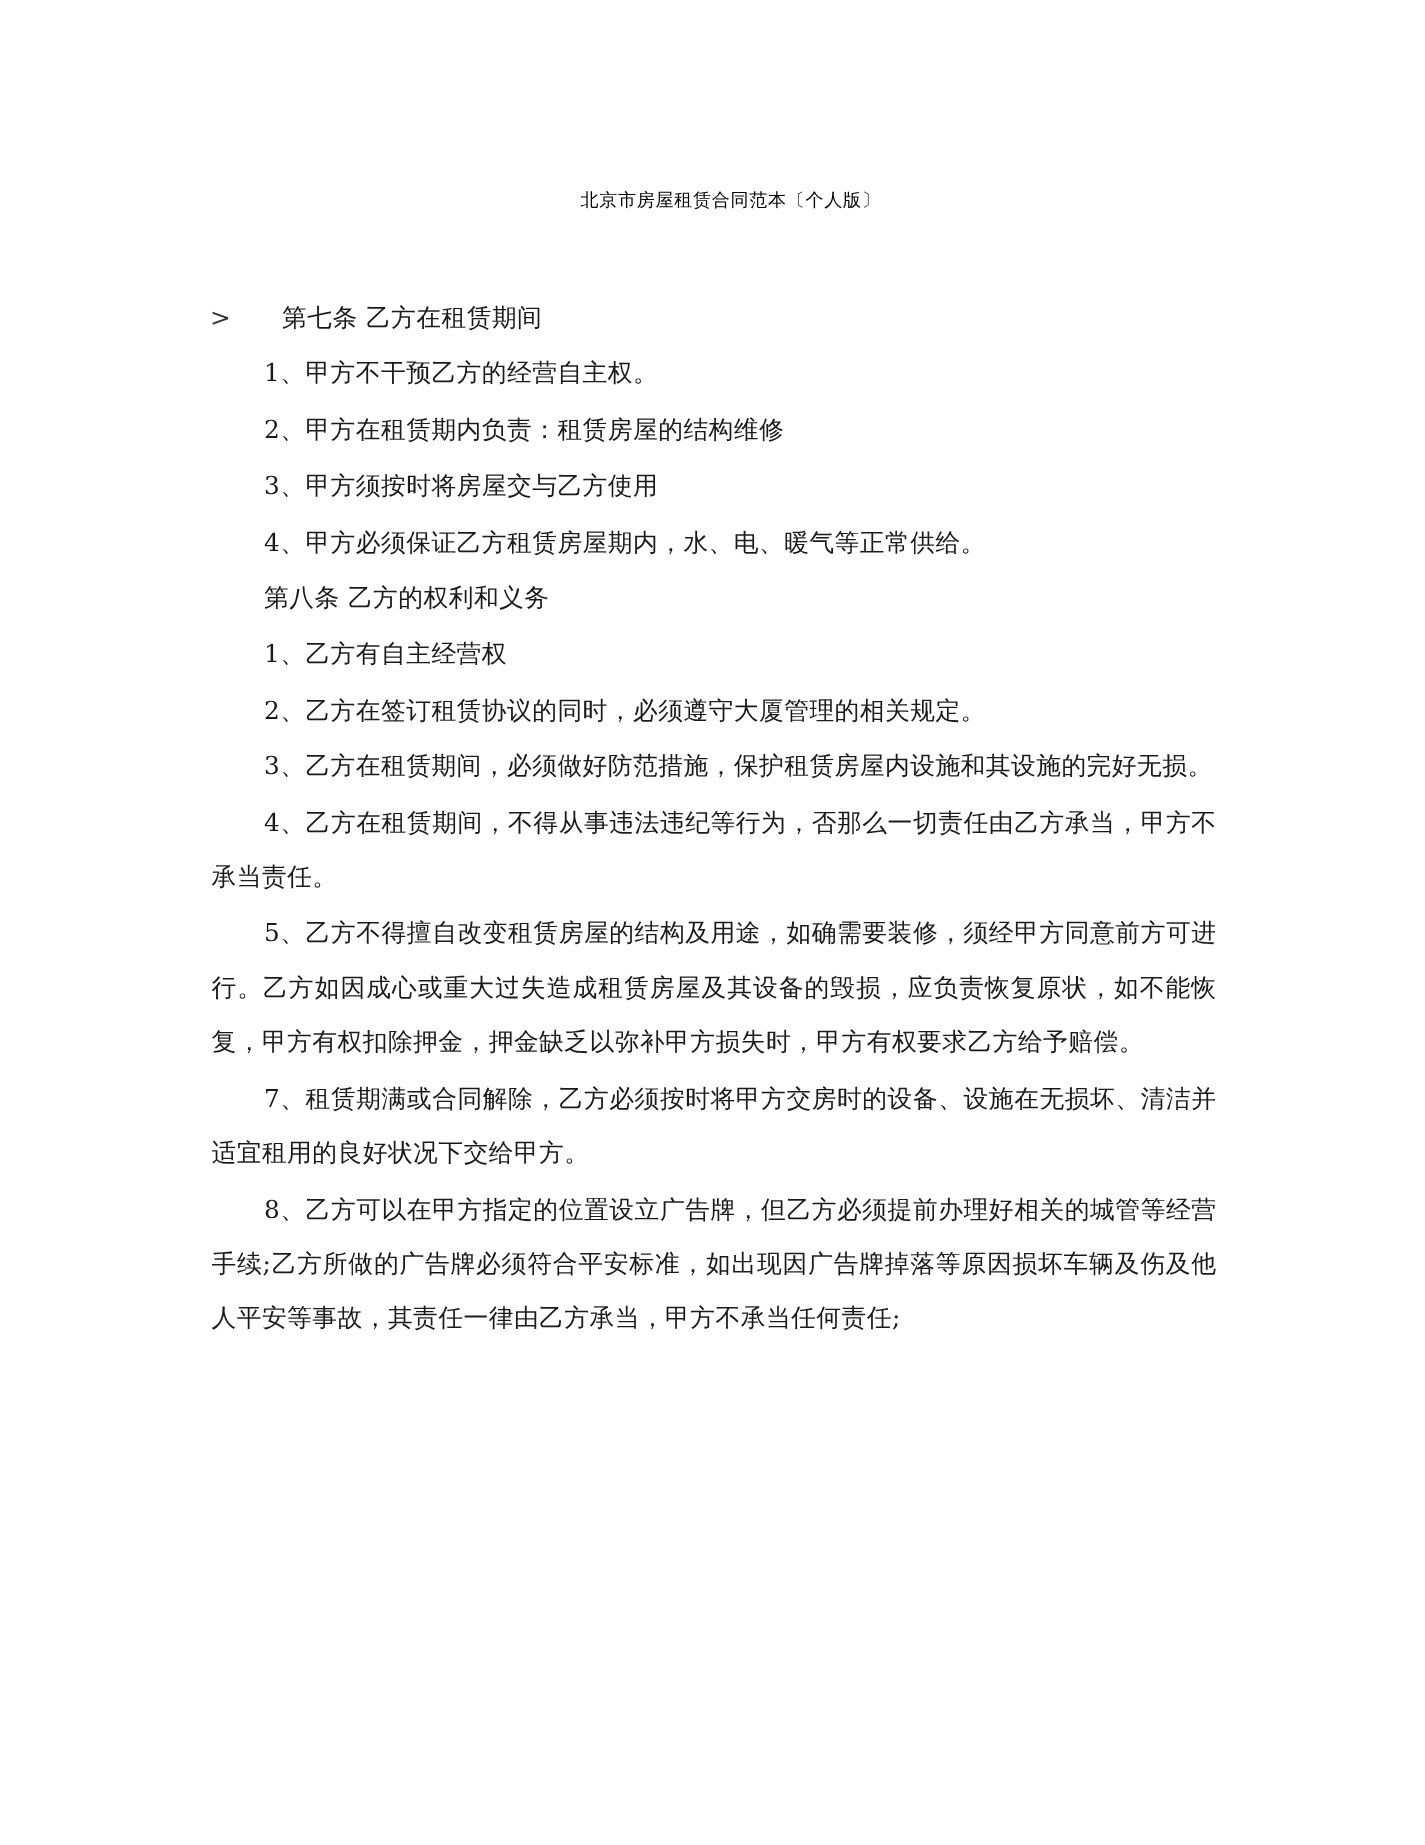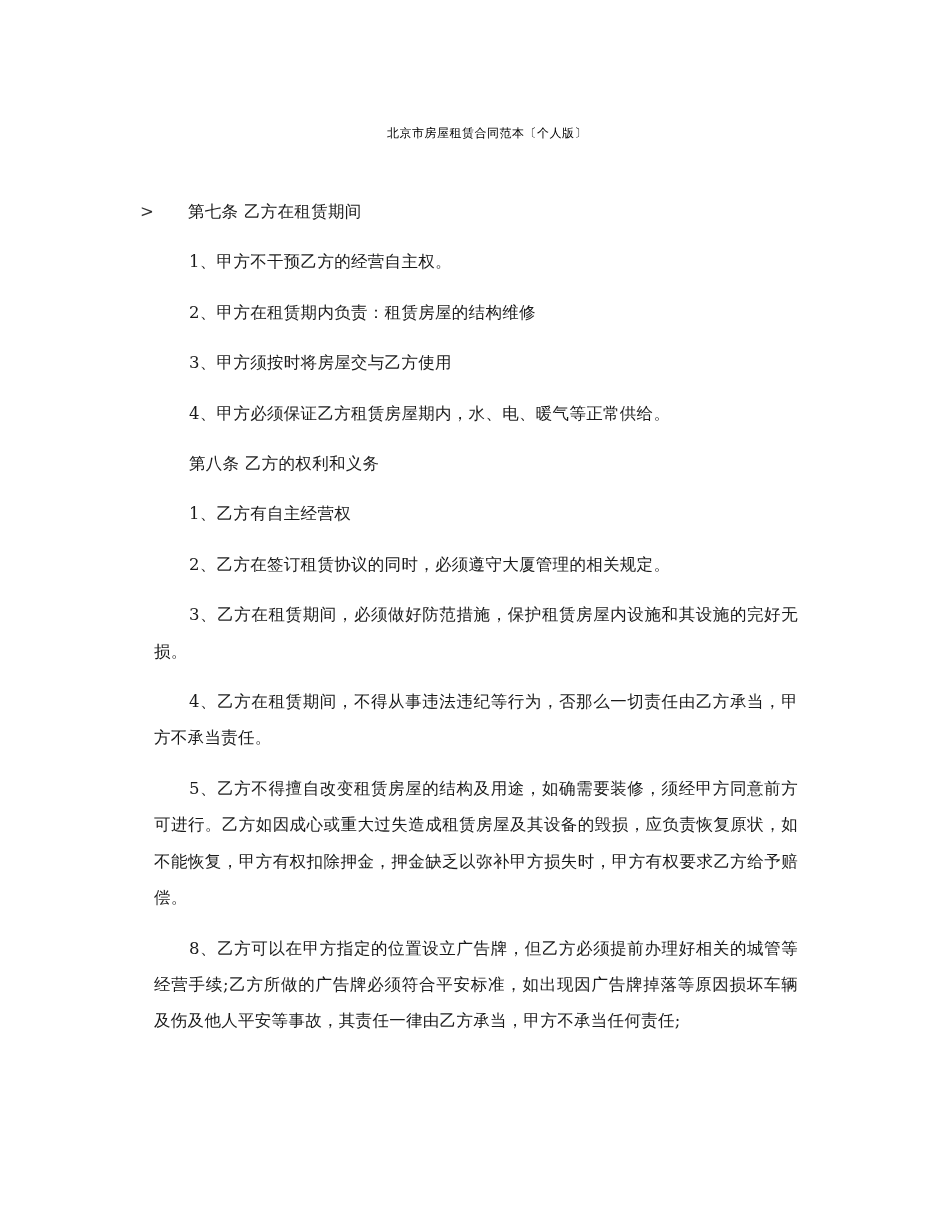--- a/index.html
+++ b/index.html
@@ -38,21 +38,21 @@
     .body-text {
       position: absolute;
       left: 140px;
       top: 194px;
       width: 672px;
       font-size: 16.5px;
       line-height: 36.4px;
       letter-spacing: 0.3px;
     }
     .para {
-      margin: 14px;
+      margin: 1px;
       text-indent: 35px;
       text-align: justify;
       text-align-last: left;
     }
     .heading-row {
       position: relative;
       margin: 0;
       padding-left: 48px;
     }
     .bullet-arrow {
@@ -79,16 +79,17 @@
     <p class="para">2、甲方在租赁期内负责：租赁房屋的结构维修</p>
     <p class="para">3、甲方须按时将房屋交与乙方使用</p>
     <p class="para">4、甲方必须保证乙方租赁房屋期内，水、电、暖气等正常供给。</p>
 
     <p class="para">第八条 乙方的权利和义务</p>
     <p class="para">1、乙方有自主经营权</p>
     <p class="para">2、乙方在签订租赁协议的同时，必须遵守大厦管理的相关规定。</p>
     <p class="para">3、乙方在租赁期间，必须做好防范措施，保护租赁房屋内设施和其设施的完好无损。</p>
     <p class="para">4、乙方在租赁期间，不得从事违法违纪等行为，否那么一切责任由乙方承当，甲方不承当责任。</p>
     <p class="para">5、乙方不得擅自改变租赁房屋的结构及用途，如确需要装修，须经甲方同意前方可进行。乙方如因成心或重大过失造成租赁房屋及其设备的毁损，应负责恢复原状，如不能恢复，甲方有权扣除押金，押金缺乏以弥补甲方损失时，甲方有权要求乙方给予赔偿。</p>
+    <p class="para">7、租赁期满或合同解除，乙方必须按时将甲方交房时的设备、设施在无损坏、清洁并适宜租用的良好状况下交给甲方。</p>
     <p class="para">8、乙方可以在甲方指定的位置设立广告牌，但乙方必须提前办理好相关的城管等经营手续;乙方所做的广告牌必须符合平安标准，如出现因广告牌掉落等原因损坏车辆及伤及他人平安等事故，其责任一律由乙方承当，甲方不承当任何责任;</p>
 
   </div>
 </div>
 
 </body></html>

